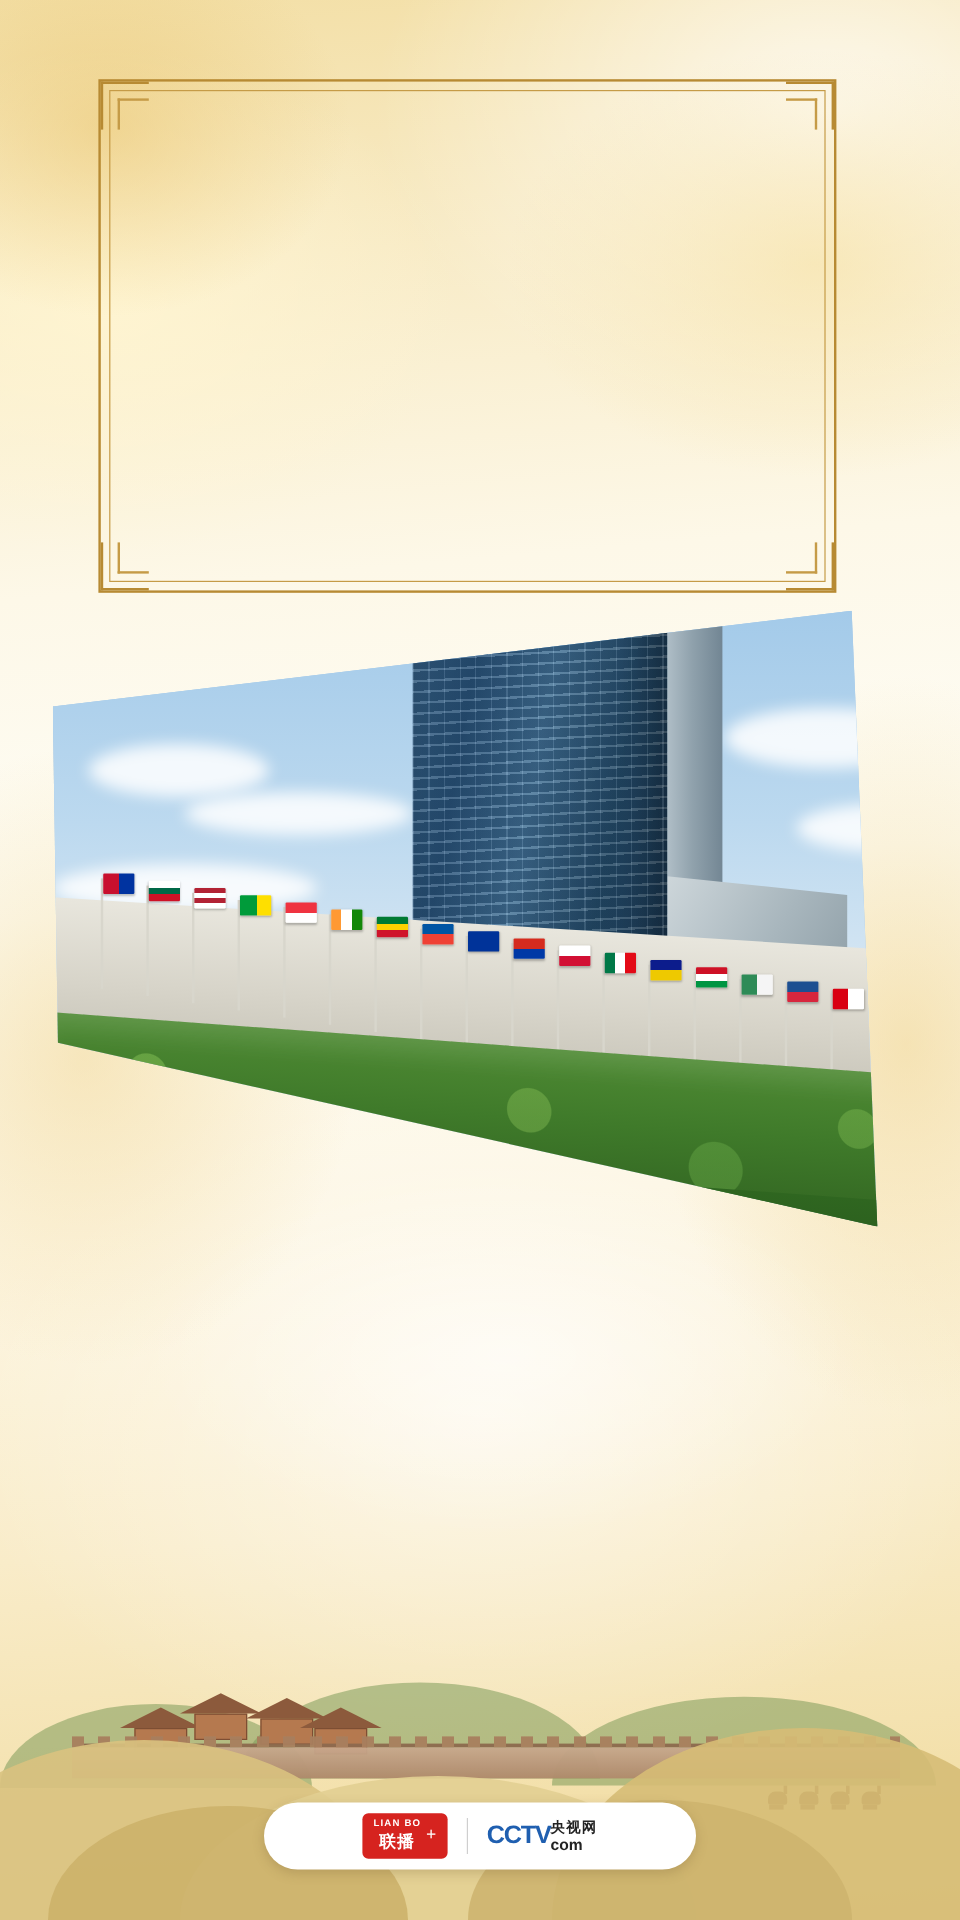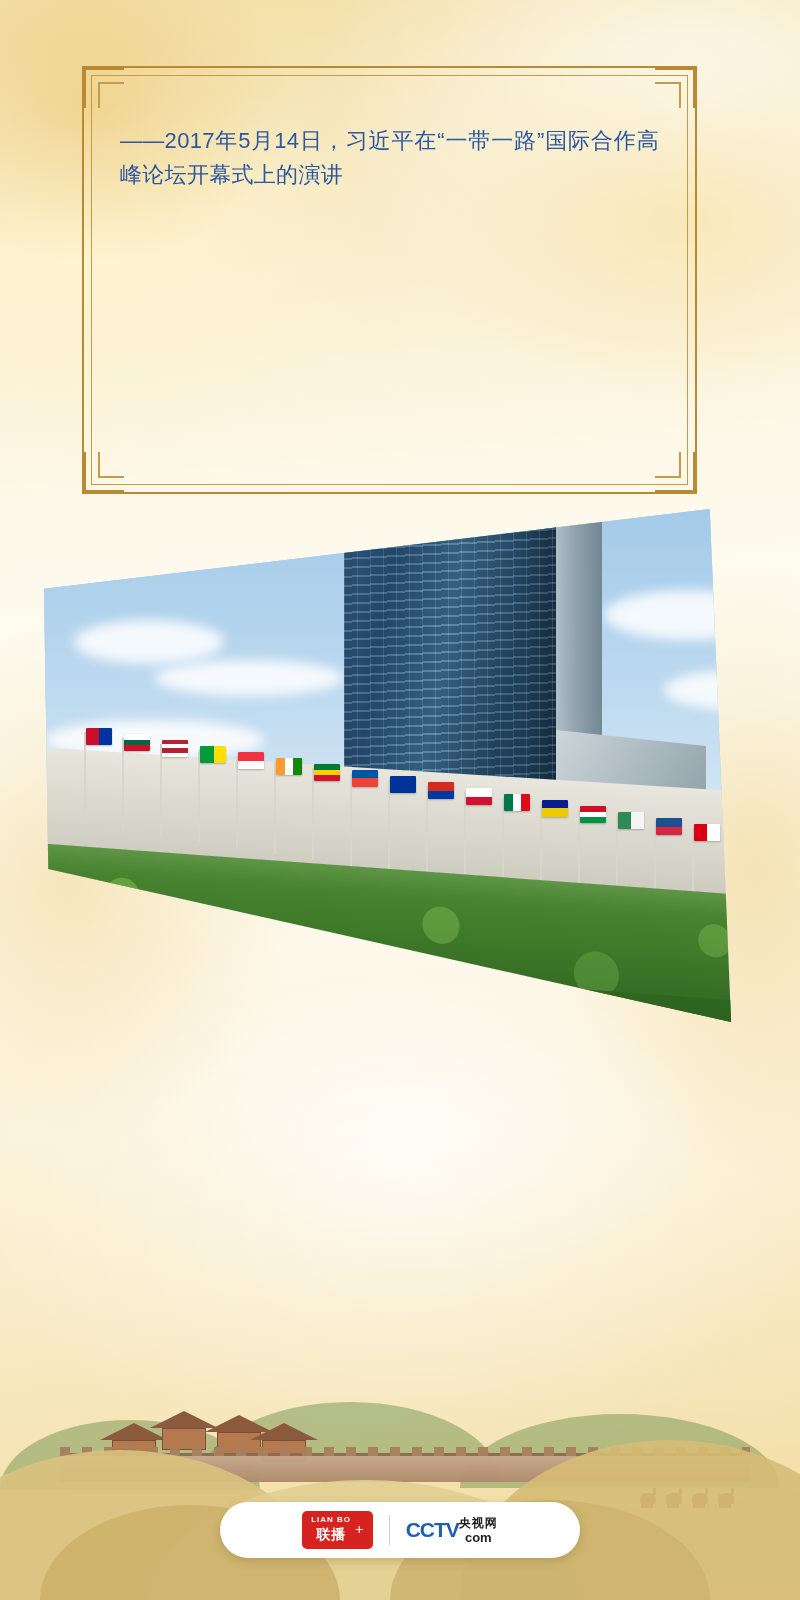--- a/index.html
+++ b/index.html
@@ -375,21 +375,20 @@
   }
   #logo-div {
     width: 1px;
     height: 30px;
     background: #cfcfcf;
   }
   #cctv-logo {
     display: flex;
     align-items: center;
     gap: 0;
-    text-align: center;
   }
   #cctv-mark {
     font-family: "Liberation Sans", "DejaVu Sans", sans-serif;
     font-size: 21px;
     font-weight: 700;
     color: #1f5fb0;
     letter-spacing: -1px;
   }
   #cctv-right {
     display: flex;
@@ -442,21 +441,20 @@
         <span class="v2i"></span>
       </div>
     <div class="corner br">
         <span class="h1i"></span>
         <span class="v1i"></span>
         <span class="h2i"></span>
         <span class="v2i"></span>
       </div>
 
     <div id="quote-inner">
-      <div id="quote-source">——2017年5月14日，习近平在“一带一路”国际合作高峰论坛开幕式上的演讲</div>
     </div>
   </div>
 
   <div id="photo-wrap">
     <div id="photo">
       <div class="ph-sky"></div>
 
       <div class="cloud" style="left:30px;  top:150px; width:150px; height:44px;"></div>
       <div class="cloud" style="left:110px; top:190px; width:190px; height:36px;"></div>
       <div class="cloud" style="left:560px; top:120px; width:170px; height:50px;"></div>

